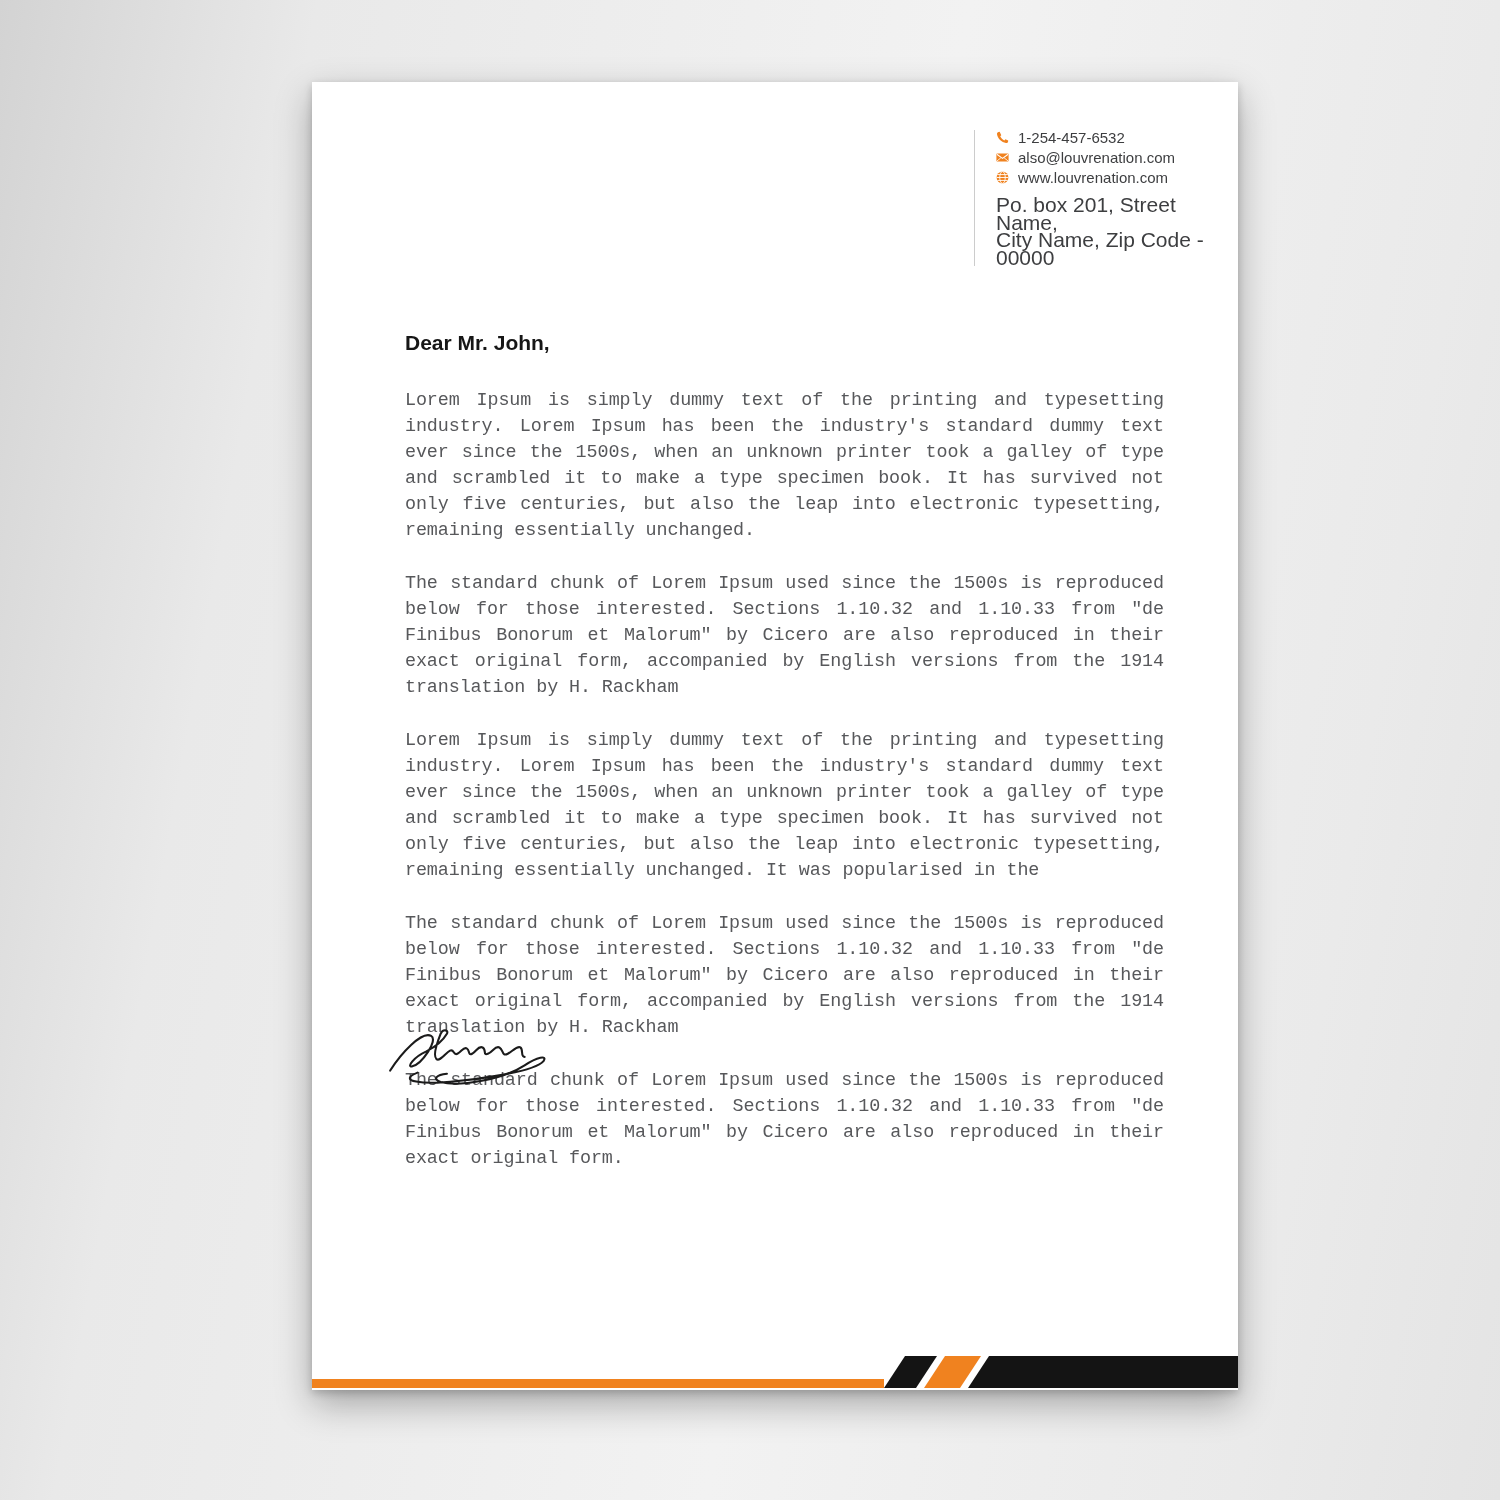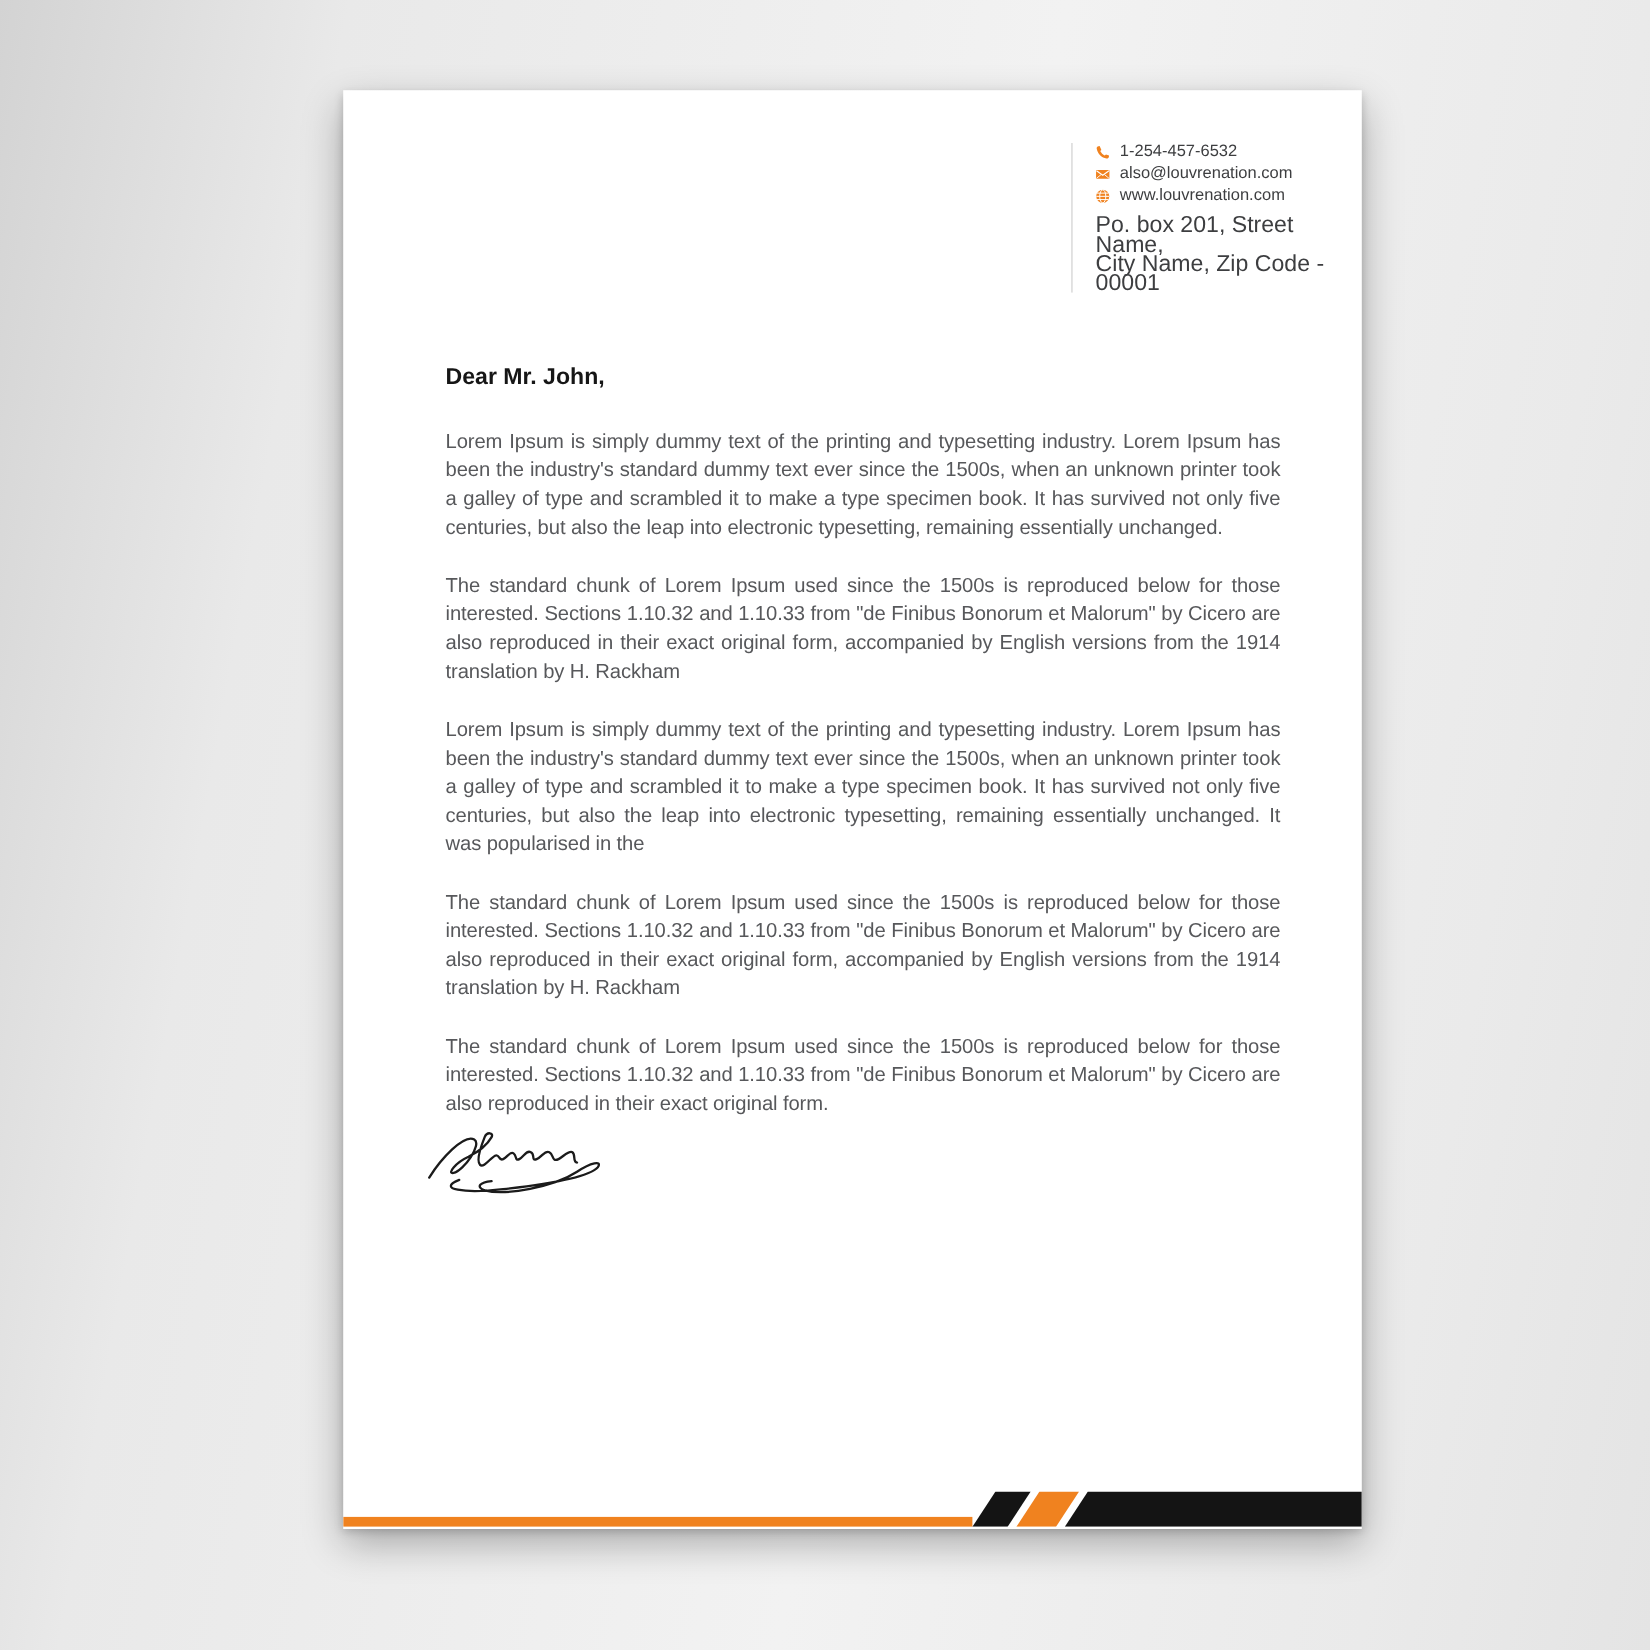--- a/index.html
+++ b/index.html
@@ -28,31 +28,31 @@
   .brand-name {
     margin-top:9px; font-size:21px; font-weight:bold; letter-spacing:.3px; color:#f0821f;
     white-space:nowrap;
   }
 
   
   .contact {
     position:absolute; left:662px; top:48px; width:230px;
     border-left:1px solid #cccccc; padding-left:21px;
   }
-  .c-row { display:flex; align-items:flex-end; gap:9px; margin-bottom:5px;
+  .c-row { display:flex; align-items:center; gap:9px; margin-bottom:5px;
            font-size:15px; color:#3d3e40; line-height:15px; }
   .c-icon { width:13px; height:13px; flex:0 0 13px; display:block; }
   .address { margin-top:11px; font-size:21px; color:#3d3e40; line-height:17.5px; }
 
   
   .letter { position:absolute; left:93px; right:74px; top:249px; }
   .salutation { font-size:21px; font-weight:bold; color:#161616; margin-bottom:33px; }
   .letter p {
     font-size:18.4px; line-height:26px; color:#57585b;
-    text-align:justify; margin-bottom:27px; letter-spacing:-0.1px;
+    text-align:justify; margin-bottom:27px; letter-spacing:-0.1px;font-family:Liberation Mono, monospace;
   }
 
   
   .signature { position:absolute; left:74px; top:940px; width:168px; height:74px; }
 
   
   .footer-strip { position:absolute; left:0; bottom:2px; width:926px; height:32px; display:block; }
 </style>
 </head>
 <body>
@@ -81,21 +81,21 @@
         <circle cx="8" cy="8" r="7.3" fill="#f0821f"></circle>
         <ellipse cx="8" cy="8" rx="3.4" ry="7.3" fill="none" stroke="#ffffff" stroke-width="1.1"></ellipse>
         <line x1="0.7" y1="8" x2="15.3" y2="8" stroke="#ffffff" stroke-width="1.1"></line>
         <line x1="1.6" y1="4.4" x2="14.4" y2="4.4" stroke="#ffffff" stroke-width="1.1"></line>
         <line x1="1.6" y1="11.6" x2="14.4" y2="11.6" stroke="#ffffff" stroke-width="1.1"></line>
       </svg>
       <span>www.louvrenation.com</span>
     </div>
     <div class="address">
       <div>Po. box 201, Street Name,</div>
-      <div>City Name, Zip Code - 00001</div>
+      <div>City Name, Zip Code - 00000</div>
     </div>
   </div>
 
   <div class="letter">
     <div class="salutation">Dear Mr. John,</div>
     <p>Lorem Ipsum is simply dummy text of the printing and typesetting industry. Lorem Ipsum has been the industry's standard dummy text ever since the 1500s, when an unknown printer took a galley of type and scrambled it to make a type specimen book. It has survived not only five centuries, but also the leap into electronic typesetting, remaining essentially unchanged.</p>
     <p>The standard chunk of Lorem Ipsum used since the 1500s is reproduced below for those interested. Sections 1.10.32 and 1.10.33 from "de Finibus Bonorum et Malorum" by Cicero are also reproduced in their exact original form, accompanied by English versions from the 1914 translation by H. Rackham</p>
     <p>Lorem Ipsum is simply dummy text of the printing and typesetting industry. Lorem Ipsum has been the industry's standard dummy text ever since the 1500s, when an unknown printer took a galley of type and scrambled it to make a type specimen book. It has survived not only five centuries, but also the leap into electronic typesetting, remaining essentially unchanged. It was popularised in the</p>
     <p>The standard chunk of Lorem Ipsum used since the 1500s is reproduced below for those interested. Sections 1.10.32 and 1.10.33 from "de Finibus Bonorum et Malorum" by Cicero are also reproduced in their exact original form, accompanied by English versions from the 1914 translation by H. Rackham</p>
     <p>The standard chunk of Lorem Ipsum used since the 1500s is reproduced below for those interested. Sections 1.10.32 and 1.10.33 from "de Finibus Bonorum et Malorum" by Cicero are also reproduced in their exact original form.</p>

